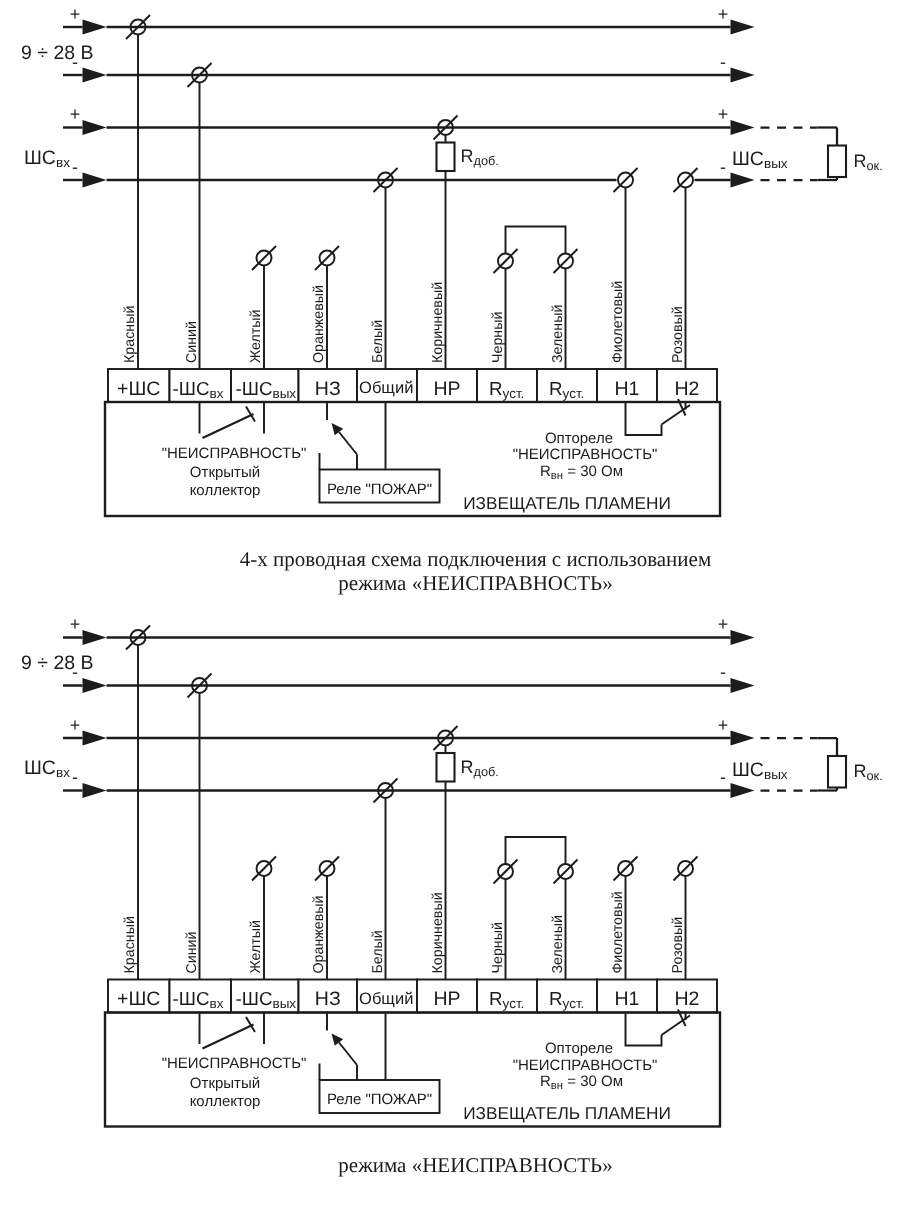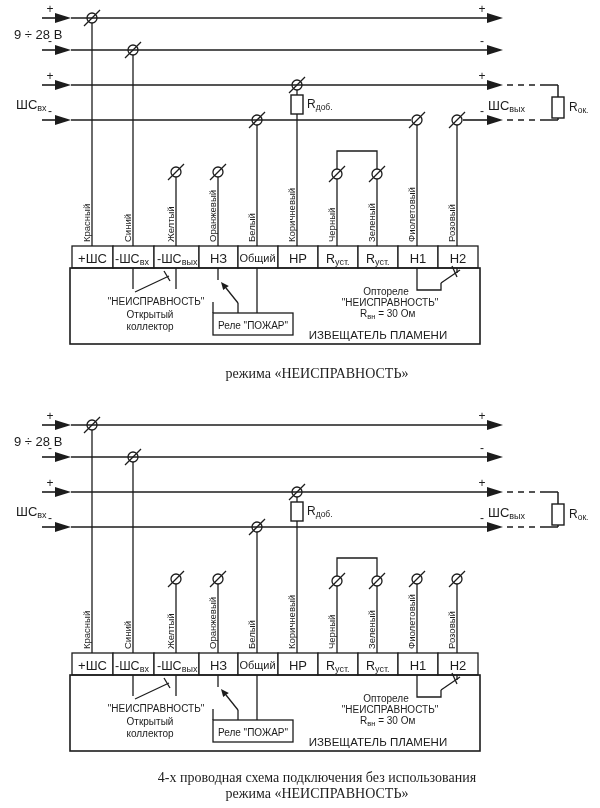--- a/index.html
+++ b/index.html
@@ -174,20 +174,21 @@
           </g>
           <text x="386" y="295" font-size="10" text-anchor="middle" fill="#1c1c1c" stroke="none" font-family="&quot;Liberation Sans&quot;,sans-serif"><tspan font-size="10">Оптореле</tspan></text>
           <text x="390" y="306" font-size="10" text-anchor="middle" fill="#1c1c1c" stroke="none" font-family="&quot;Liberation Sans&quot;,sans-serif"><tspan font-size="10">"НЕИСПРАВНОСТЬ"</tspan></text>
           <text x="360" y="317" font-size="10" text-anchor="start" fill="#1c1c1c" stroke="none" font-family="&quot;Liberation Sans&quot;,sans-serif"><tspan font-size="10">R</tspan><tspan font-size="7.5" dy="2">вн</tspan><tspan font-size="10" dy="-2"> = 30 Ом</tspan></text>
           <text x="378" y="339" font-size="11.5" text-anchor="middle" fill="#1c1c1c" stroke="none" font-family="&quot;Liberation Sans&quot;,sans-serif"><tspan font-size="11.5">ИЗВЕЩАТЕЛЬ ПЛАМЕНИ</tspan></text>
         </g>
       </g>
     </svg>
 
   <div class="caption" id="caption-top">
+    <div>4-х проводная схема подключения с использованием</div>
     <div>режима «НЕИСПРАВНОСТЬ»</div>
   </div>
 
   <svg id="svg-bottom" width="600" height="356" viewBox="0 0 600 356">
       <g>
         <g>
           <line x1="42" y1="18" x2="55" y2="18" stroke="#1c1c1c" stroke-width="1.6"></line>
           <polygon points="55,13 55,23 71,18" fill="#1c1c1c" stroke="none"></polygon>
           <line x1="71" y1="18" x2="487" y2="18" stroke="#1c1c1c" stroke-width="1.6"></line>
           <polygon points="487,13 487,23 503,18" fill="#1c1c1c" stroke="none"></polygon>
@@ -340,16 +341,15 @@
           </g>
           <text x="386" y="295" font-size="10" text-anchor="middle" fill="#1c1c1c" stroke="none" font-family="&quot;Liberation Sans&quot;,sans-serif"><tspan font-size="10">Оптореле</tspan></text>
           <text x="390" y="306" font-size="10" text-anchor="middle" fill="#1c1c1c" stroke="none" font-family="&quot;Liberation Sans&quot;,sans-serif"><tspan font-size="10">"НЕИСПРАВНОСТЬ"</tspan></text>
           <text x="360" y="317" font-size="10" text-anchor="start" fill="#1c1c1c" stroke="none" font-family="&quot;Liberation Sans&quot;,sans-serif"><tspan font-size="10">R</tspan><tspan font-size="7.5" dy="2">вн</tspan><tspan font-size="10" dy="-2"> = 30 Ом</tspan></text>
           <text x="378" y="339" font-size="11.5" text-anchor="middle" fill="#1c1c1c" stroke="none" font-family="&quot;Liberation Sans&quot;,sans-serif"><tspan font-size="11.5">ИЗВЕЩАТЕЛЬ ПЛАМЕНИ</tspan></text>
         </g>
       </g>
     </svg>
 
   <div class="caption" id="caption-bottom">
-    <div>4-х проводная схема подключения без использования</div>
     <div>режима «НЕИСПРАВНОСТЬ»</div>
   </div>
 </div>
 
 </body></html>

